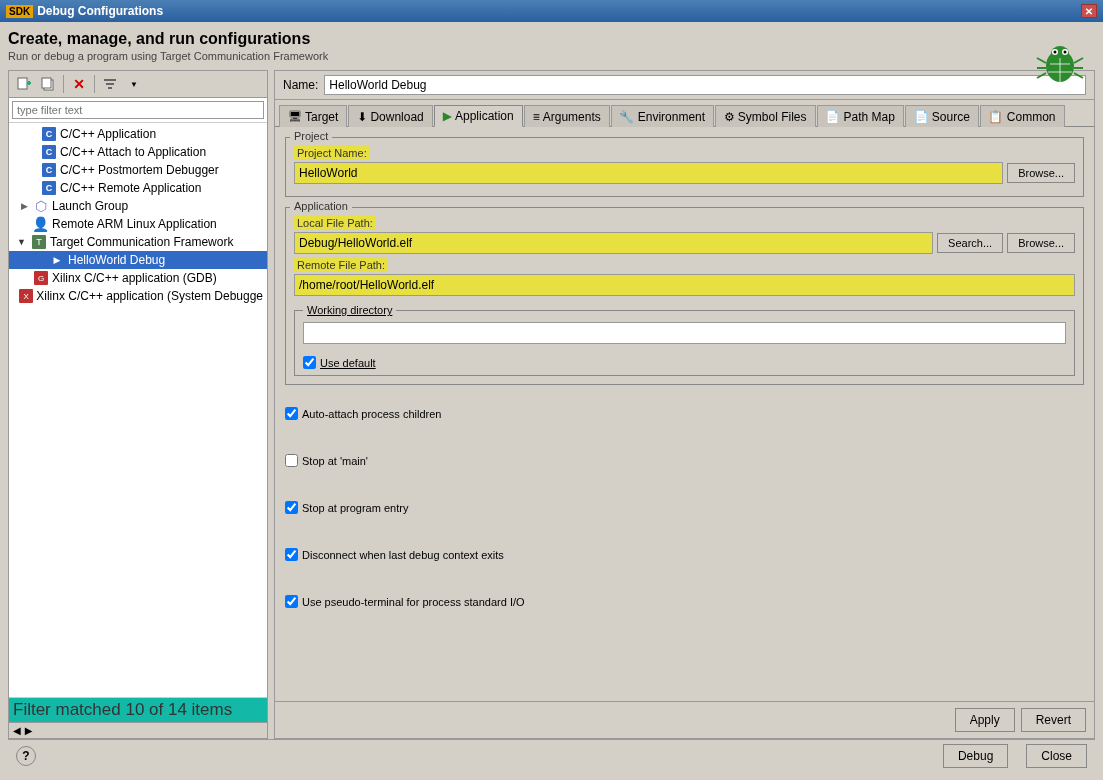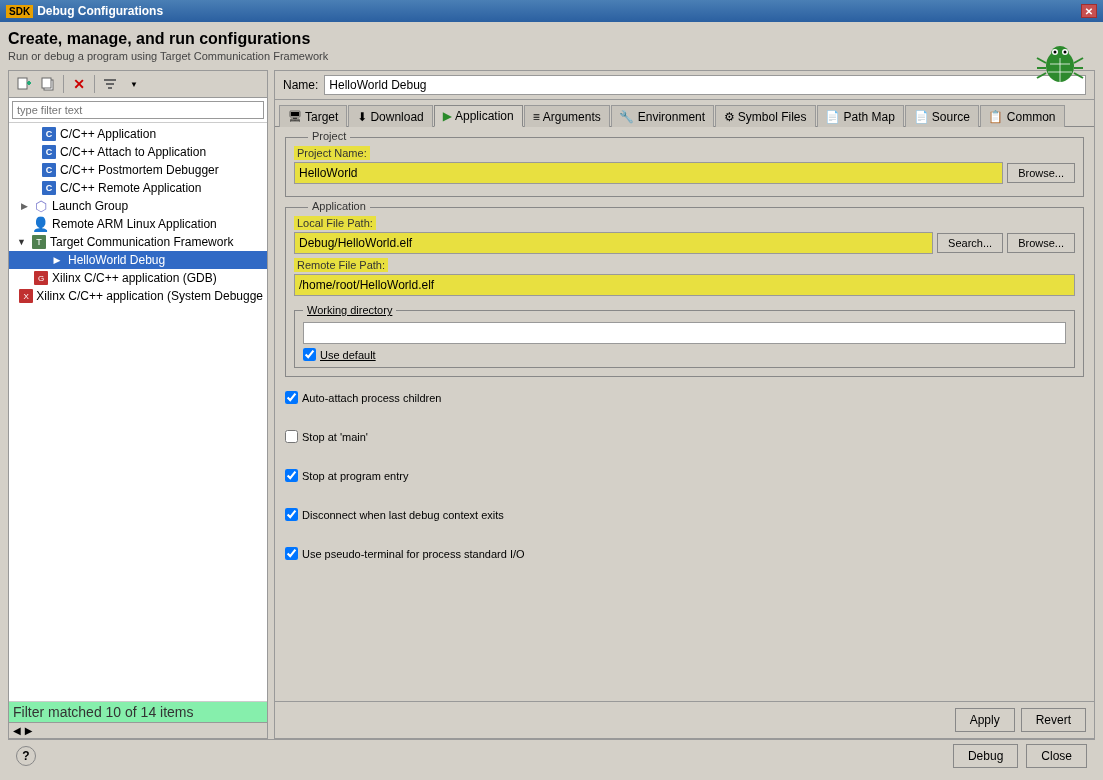--- a/index.html
+++ b/index.html
@@ -202,21 +202,21 @@
     .group-box {
       border: 1px solid #888;
       margin-bottom: 10px;
       padding: 8px;
       background: #d4d0c8;
       position: relative;
     }
     .group-label {
       position: absolute;
       top: -8px;
-      left: 22px;
+      left: 4px;
       background: #d4d0c8;
       padding: 0 4px;
       font-size: 11px;
       color: #333;
     }
 
     .field-row {
       display: flex;
       flex-direction: column;
       margin-bottom: 4px;
@@ -278,21 +278,21 @@
       border: 1px solid #999;
       background: #fff;
       padding: 3px 4px;
       font-size: 12px;
       width: 100%;
     }
     .checkbox-row {
       display: flex;
       align-items: center;
       gap: 4px;
-      margin-top: 4px;
+      margin-top: 12px;
     }
     .checkbox-row input[type=checkbox] { cursor: pointer; }
     .checkbox-label { font-size: 11px; }
 
     .options-section {
       margin-top: 6px;
       display: flex;
       flex-direction: column;
       gap: 22px;
     }
@@ -324,35 +324,35 @@
     }
     .help-btn {
       width: 20px; height: 20px;
       border: 1px solid #888;
       border-radius: 50%;
       display: flex; align-items: center; justify-content: center;
       cursor: pointer;
       font-size: 12px;
       font-weight: bold;
     }
-    .footer-buttons { display: flex; gap: 8px; }
+    .footer-buttons { display: flex; gap: 18px; }
     .footer-btn {
       padding: 4px 14px;
       background: #d4d0c8;
       border: 1px solid #888;
       cursor: pointer;
       font-size: 12px;
     }
 
     .filter-status {
-      font-size: 14px;
+      font-size: 17px;
       color: #333;
       padding: 2px 4px;
       border-top: 1px solid #ccc;
-      background: #86efac;
+      background: #14b8a6;
     }
 
     
     .bug-icon-area {
       position: absolute;
       right: 10px;
       top: 8px;
     }
   </style>
 </head>

